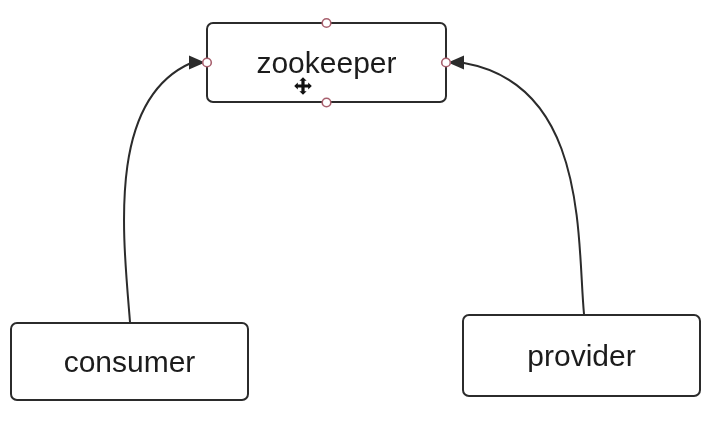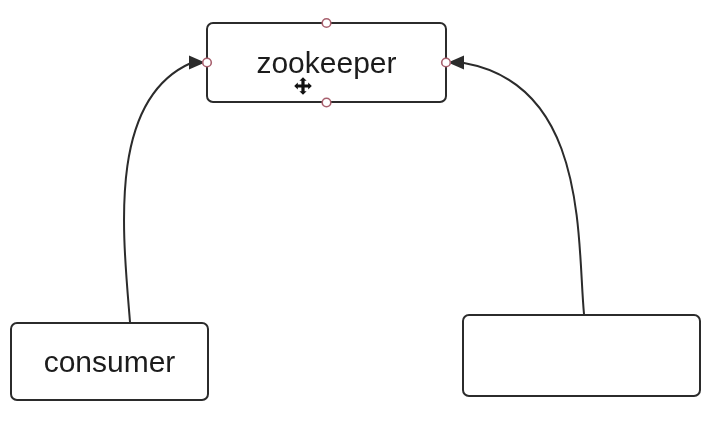--- a/index.html
+++ b/index.html
@@ -29,21 +29,21 @@
     flex-direction: row;
     align-items: center;
     justify-content: center;
     color: var(--text);
     font-size: 30px;
     line-height: 37px;
     text-align: center;
     white-space: nowrap;
   }
   #node-zookeeper { left: 206px; top: 22px;  width: 241px; height: 81px; }
-  #node-consumer  { left: 10px;  top: 322px; width: 199px; height: 79px; text-align: right; }
+  #node-consumer  { left: 10px;  top: 322px; width: 239px; height: 79px; text-align: right; }
   #node-provider  { left: 462px; top: 314px; width: 239px; height: 83px; }
   svg.overlay {
     position: absolute;
     left: 0; top: 0;
     width: 712px; height: 424px;
     pointer-events: none;
   }
   .edge { stroke: var(--edge); stroke-width: 2; fill: none; stroke-linecap: round; }
   .arrowhead { fill: var(--edge); stroke: none; }
   .anchor { fill: #ffffff; stroke: var(--anchor-ring); stroke-width: 1.6; }
@@ -52,20 +52,21 @@
 </head>
 <body>
 
 <div class="canvas">
 
   <div class="node" id="node-consumer">
     <span>consumer</span>
   </div>
 
   <div class="node" id="node-provider">
+    <span>provider</span>
   </div>
 
   <div class="node" id="node-zookeeper">
     <span>zookeeper</span>
   </div>
 
   <svg class="overlay" viewBox="0 0 712 424">
 
     <path class="edge" d="M 130 322 C 123 235, 107 100, 191 63"></path>
     <polygon class="arrowhead" points="205,62.5 189,55.5 189,69.5"></polygon>

